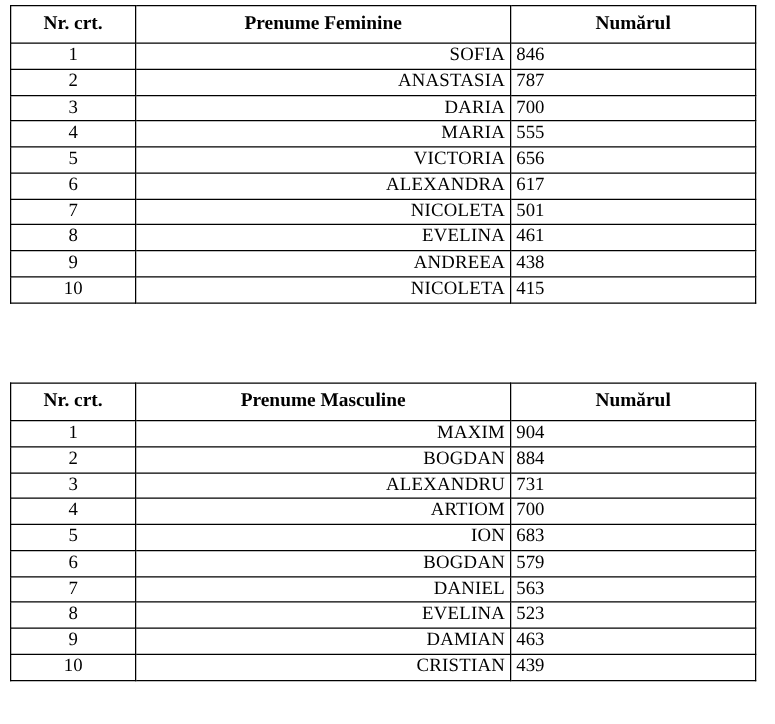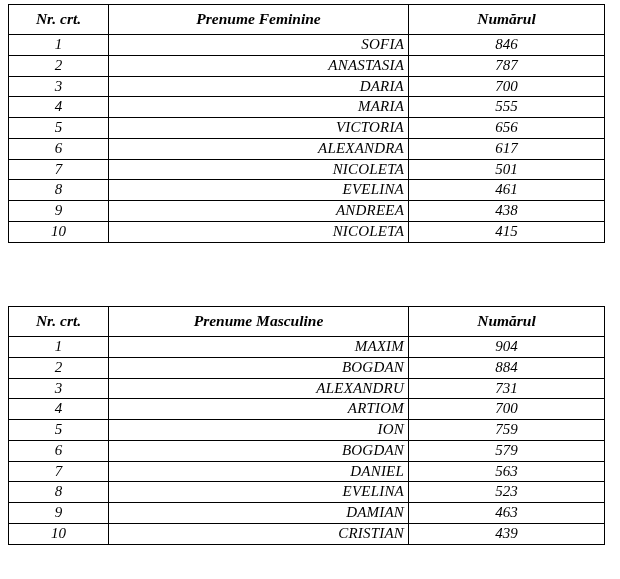--- a/index.html
+++ b/index.html
@@ -12,21 +12,20 @@
     height: 579px;
     font-family: "Liberation Serif", serif;
     color: #000000;
     overflow: hidden;
   }
   .page {
     position: relative;
     width: 620px;
     height: 579px;
     box-sizing: border-box;
-    font-style: italic;
   }
   .table-wrap {
     position: absolute;
     left: 8px;
     width: 596px;
   }
   #table-feminine-wrap { top: 4px; }
   #table-masculine-wrap { top: 306px; }
 
   table.names-table {
@@ -57,21 +56,21 @@
 
   td.rank {
     text-align: center;
   }
   td.name {
     text-align: right;
     padding-left: 8px;
     letter-spacing: 0.2px;
   }
   td.count {
-    text-align: center;
+    text-align: left;
   }
 </style>
 </head>
 <body>
 
 <div class="page">
 
   <div class="table-wrap" id="table-feminine-wrap">
     <table class="names-table">
       <colgroup>
@@ -172,21 +171,21 @@
           <td class="count">731</td>
         </tr>
         <tr>
           <td class="rank">4</td>
           <td class="name">ARTIOM</td>
           <td class="count">700</td>
         </tr>
         <tr>
           <td class="rank">5</td>
           <td class="name">ION</td>
-          <td class="count">759</td>
+          <td class="count">683</td>
         </tr>
         <tr>
           <td class="rank">6</td>
           <td class="name">BOGDAN</td>
           <td class="count">579</td>
         </tr>
         <tr>
           <td class="rank">7</td>
           <td class="name">DANIEL</td>
           <td class="count">563</td>

